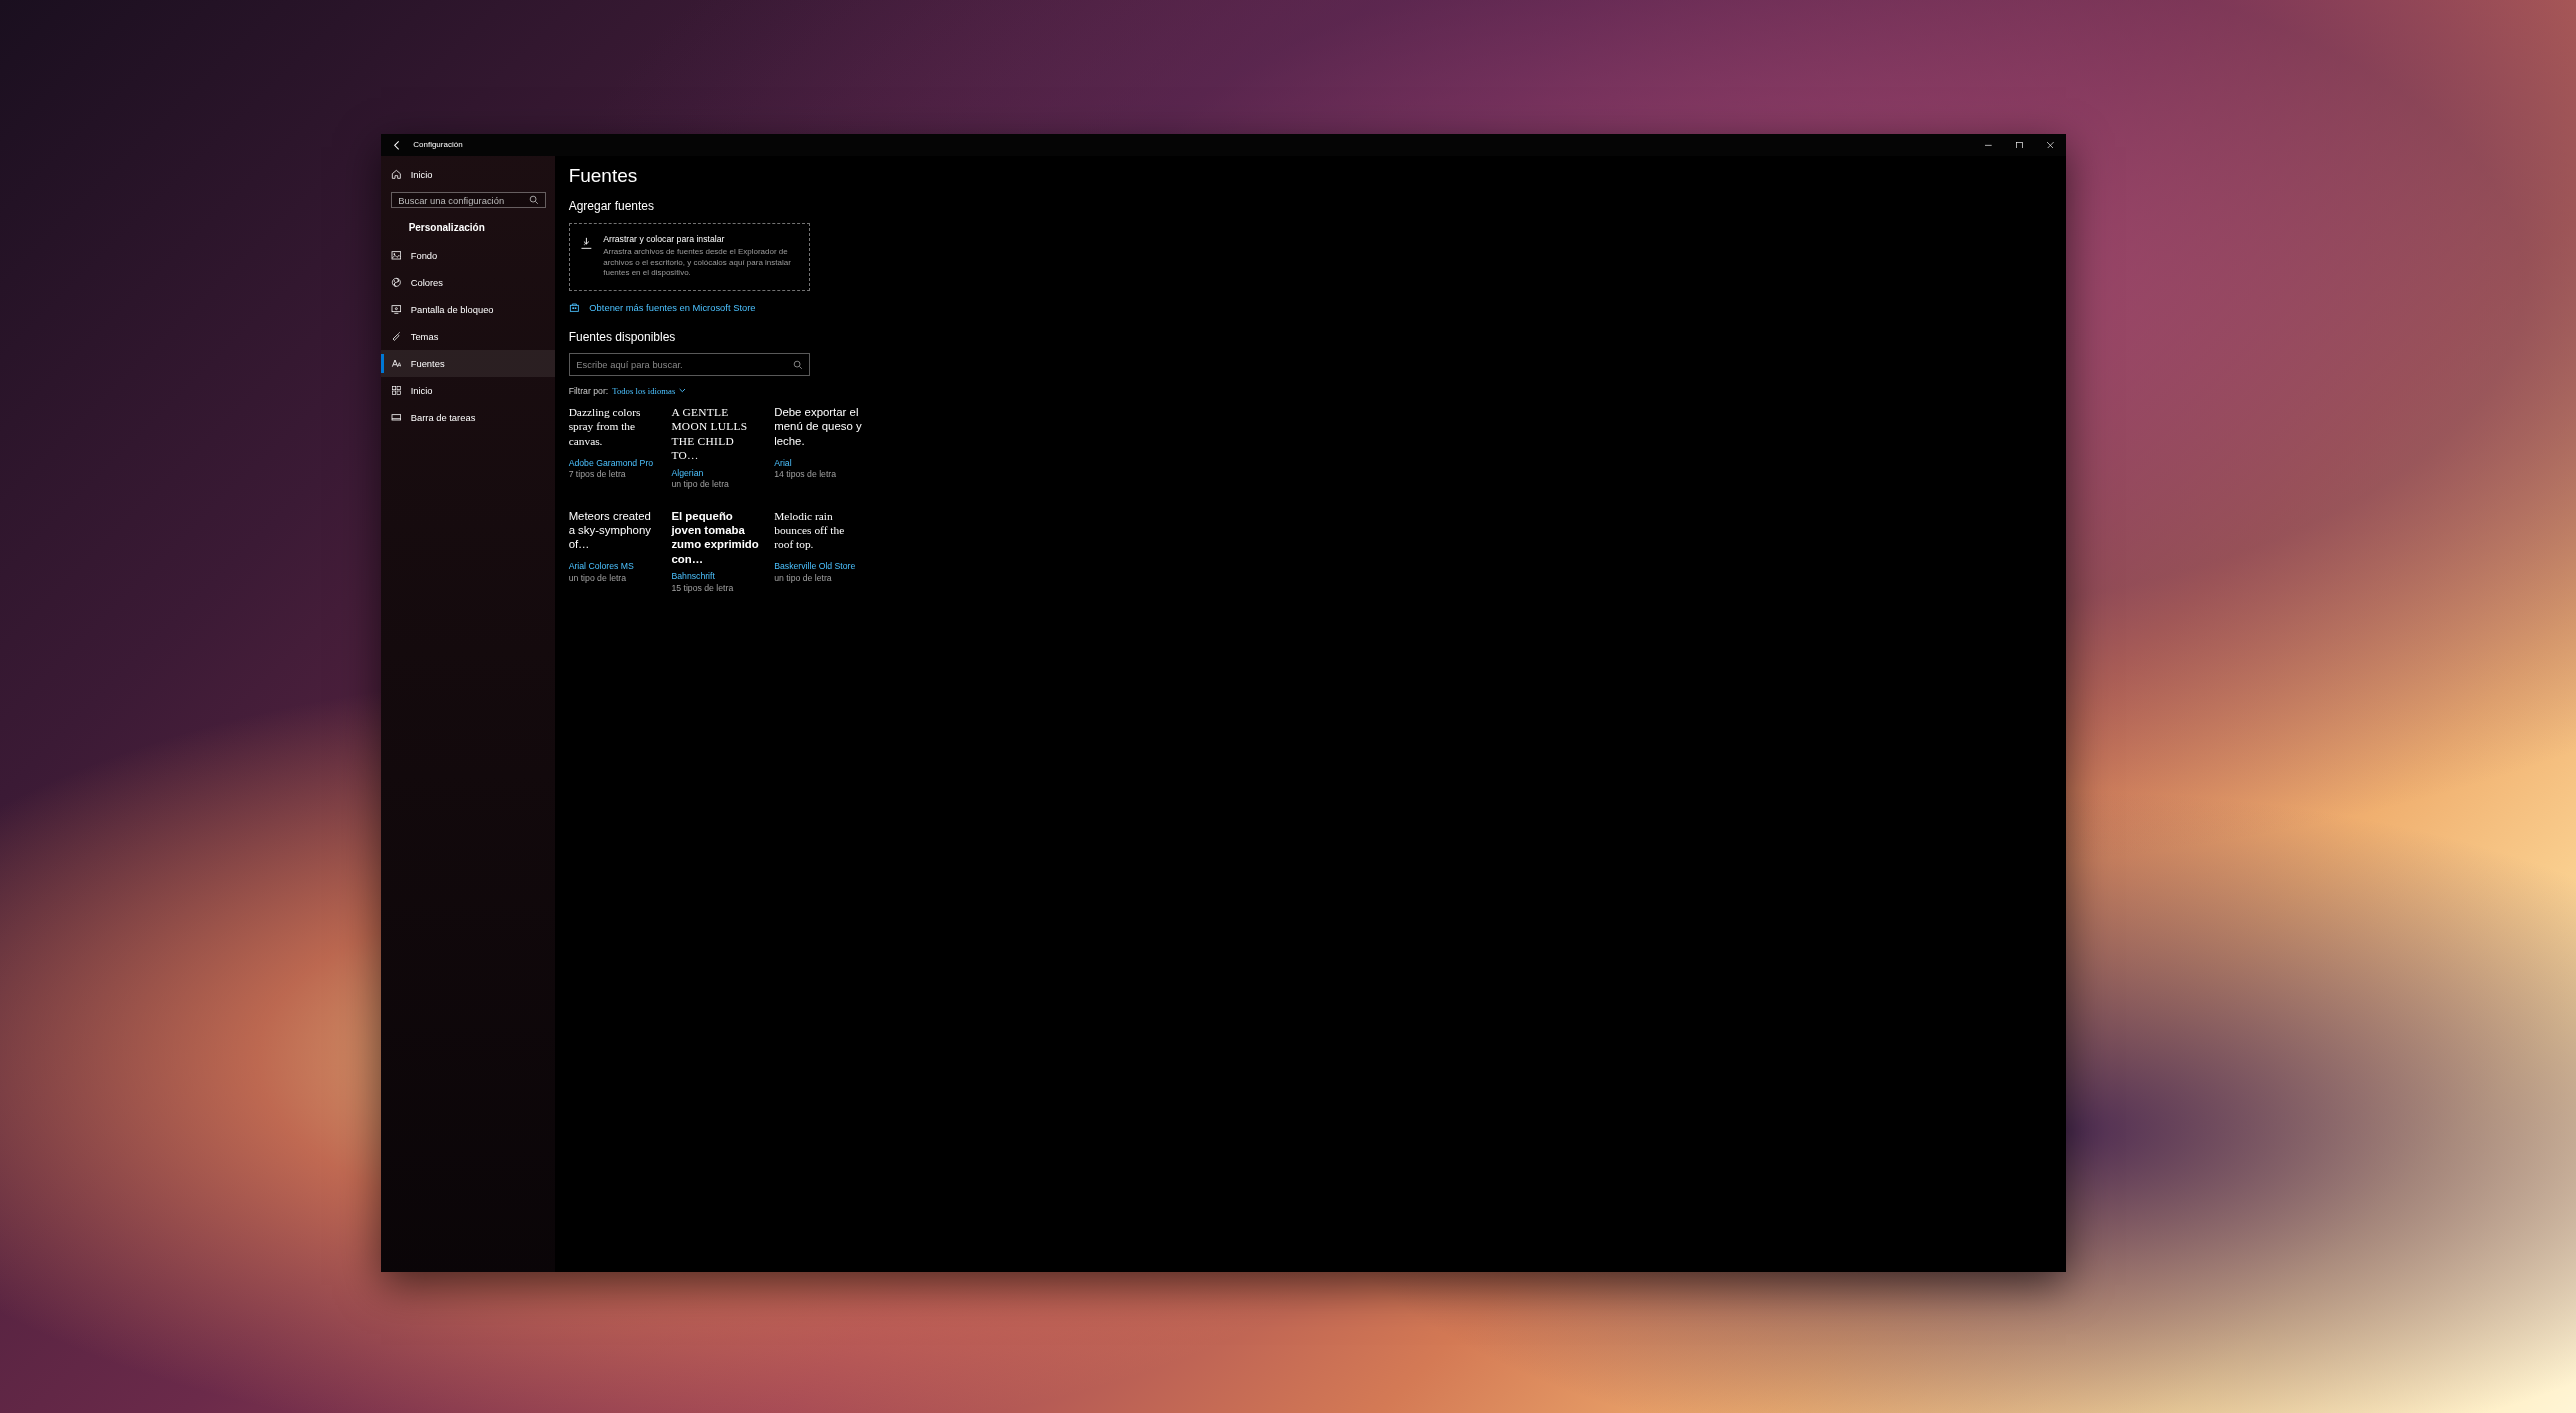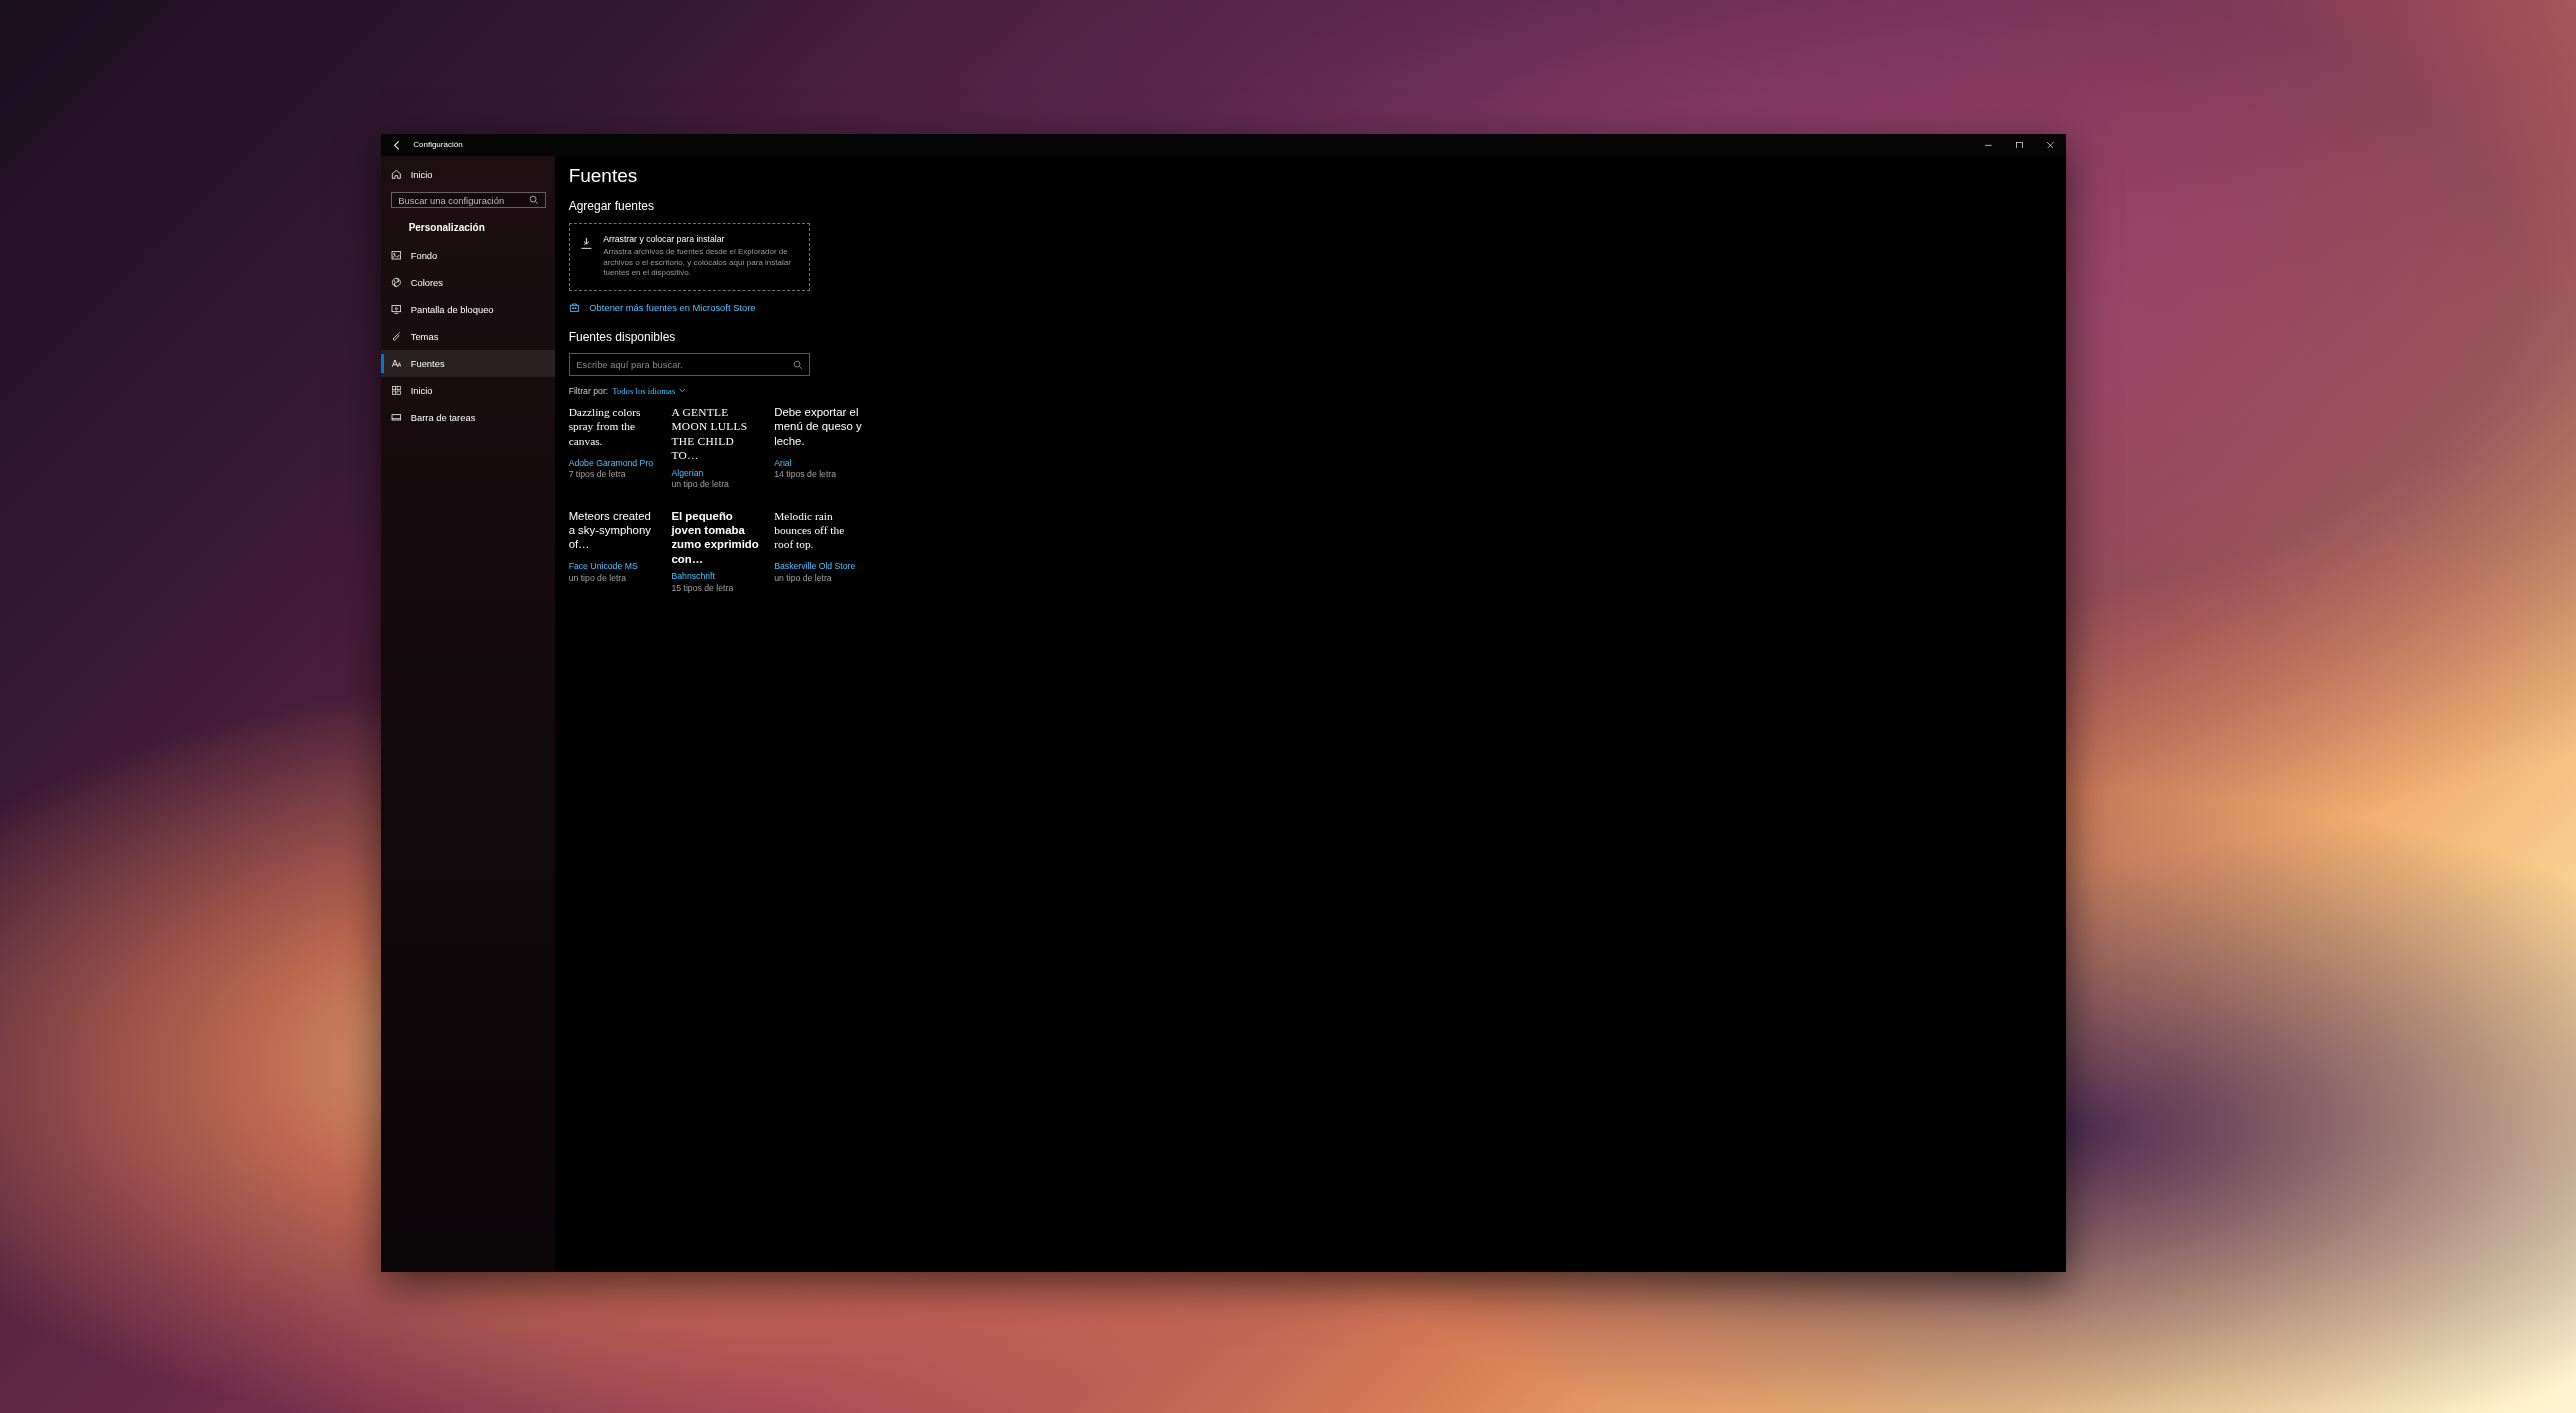--- a/index.html
+++ b/index.html
@@ -426,21 +426,21 @@
               <div class="font-name">Algerian</div>
               <div class="font-faces">un tipo de letra</div>
             </div>
             <div class="font-card">
               <div class="font-sample ff-arial">Debe exportar el menú de queso y leche.</div>
               <div class="font-name">Arial</div>
               <div class="font-faces">14 tipos de letra</div>
             </div>
             <div class="font-card">
               <div class="font-sample ff-arialuni">Meteors created a sky-symphony of…</div>
-              <div class="font-name">Face Unicode MS</div>
+              <div class="font-name">Arial Colores MS</div>
               <div class="font-faces">un tipo de letra</div>
             </div>
             <div class="font-card">
               <div class="font-sample ff-bahn">El pequeño joven tomaba zumo exprimido con…</div>
               <div class="font-name">Bahnschrift</div>
               <div class="font-faces">15 tipos de letra</div>
             </div>
             <div class="font-card">
               <div class="font-sample ff-basker">Melodic rain bounces off the roof top.</div>
               <div class="font-name">Baskerville Old Store</div>

